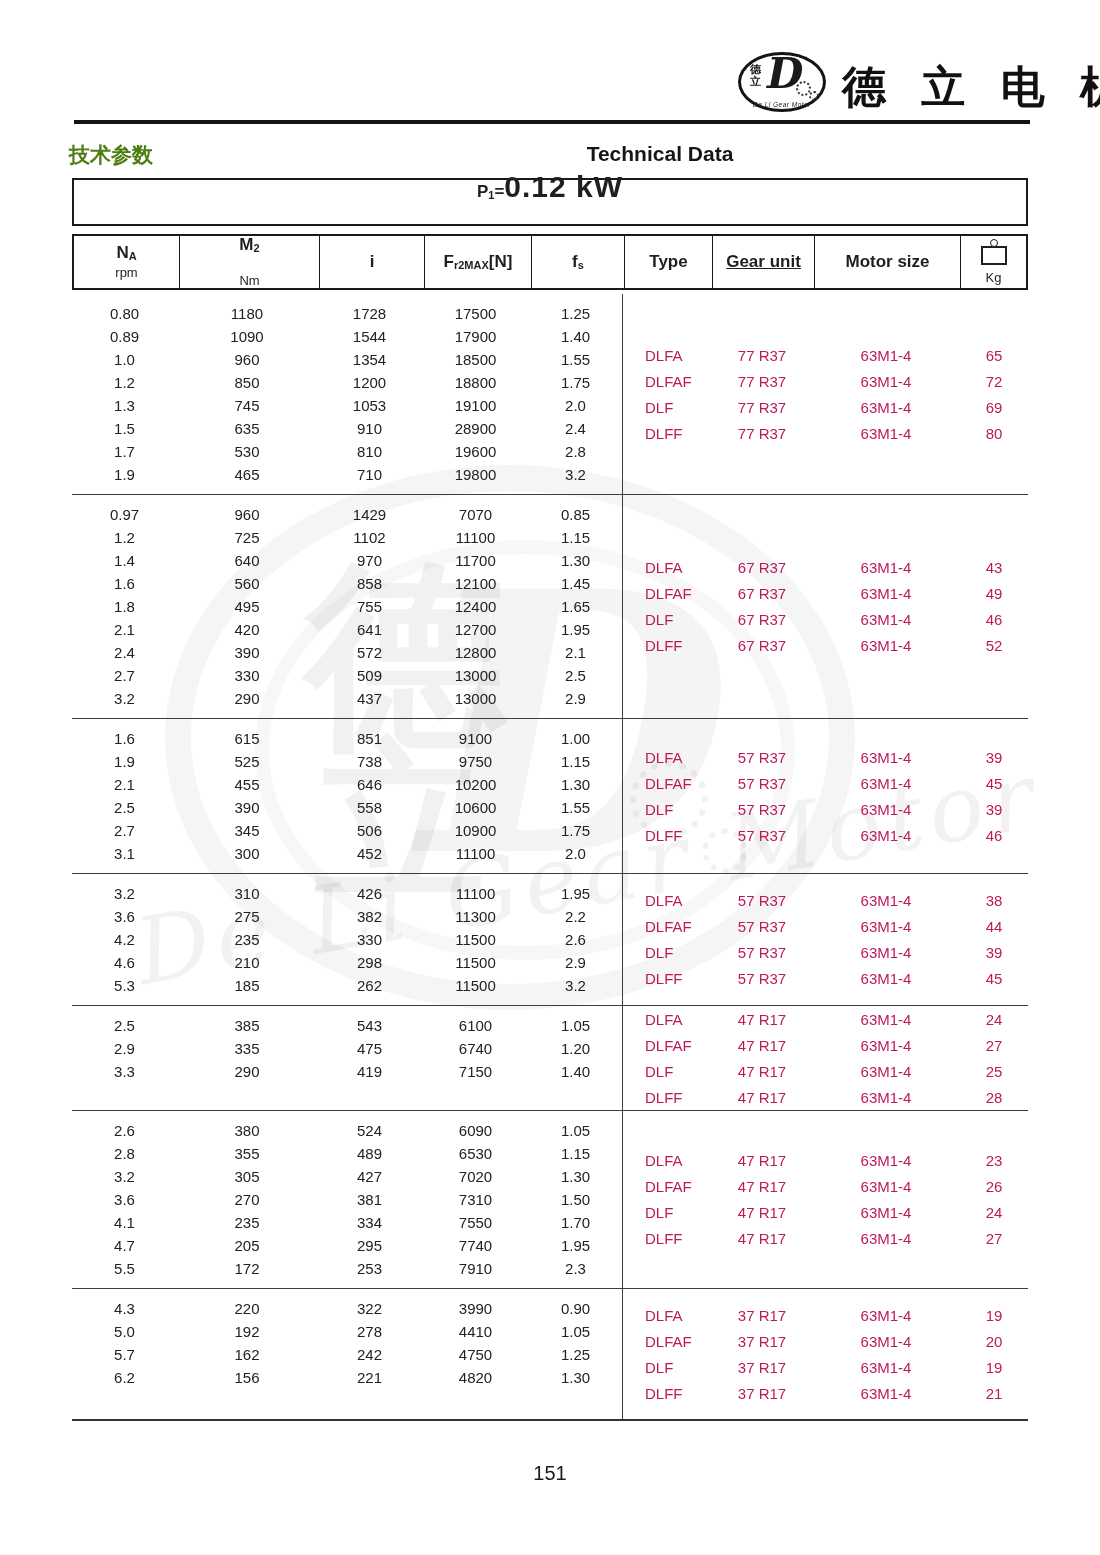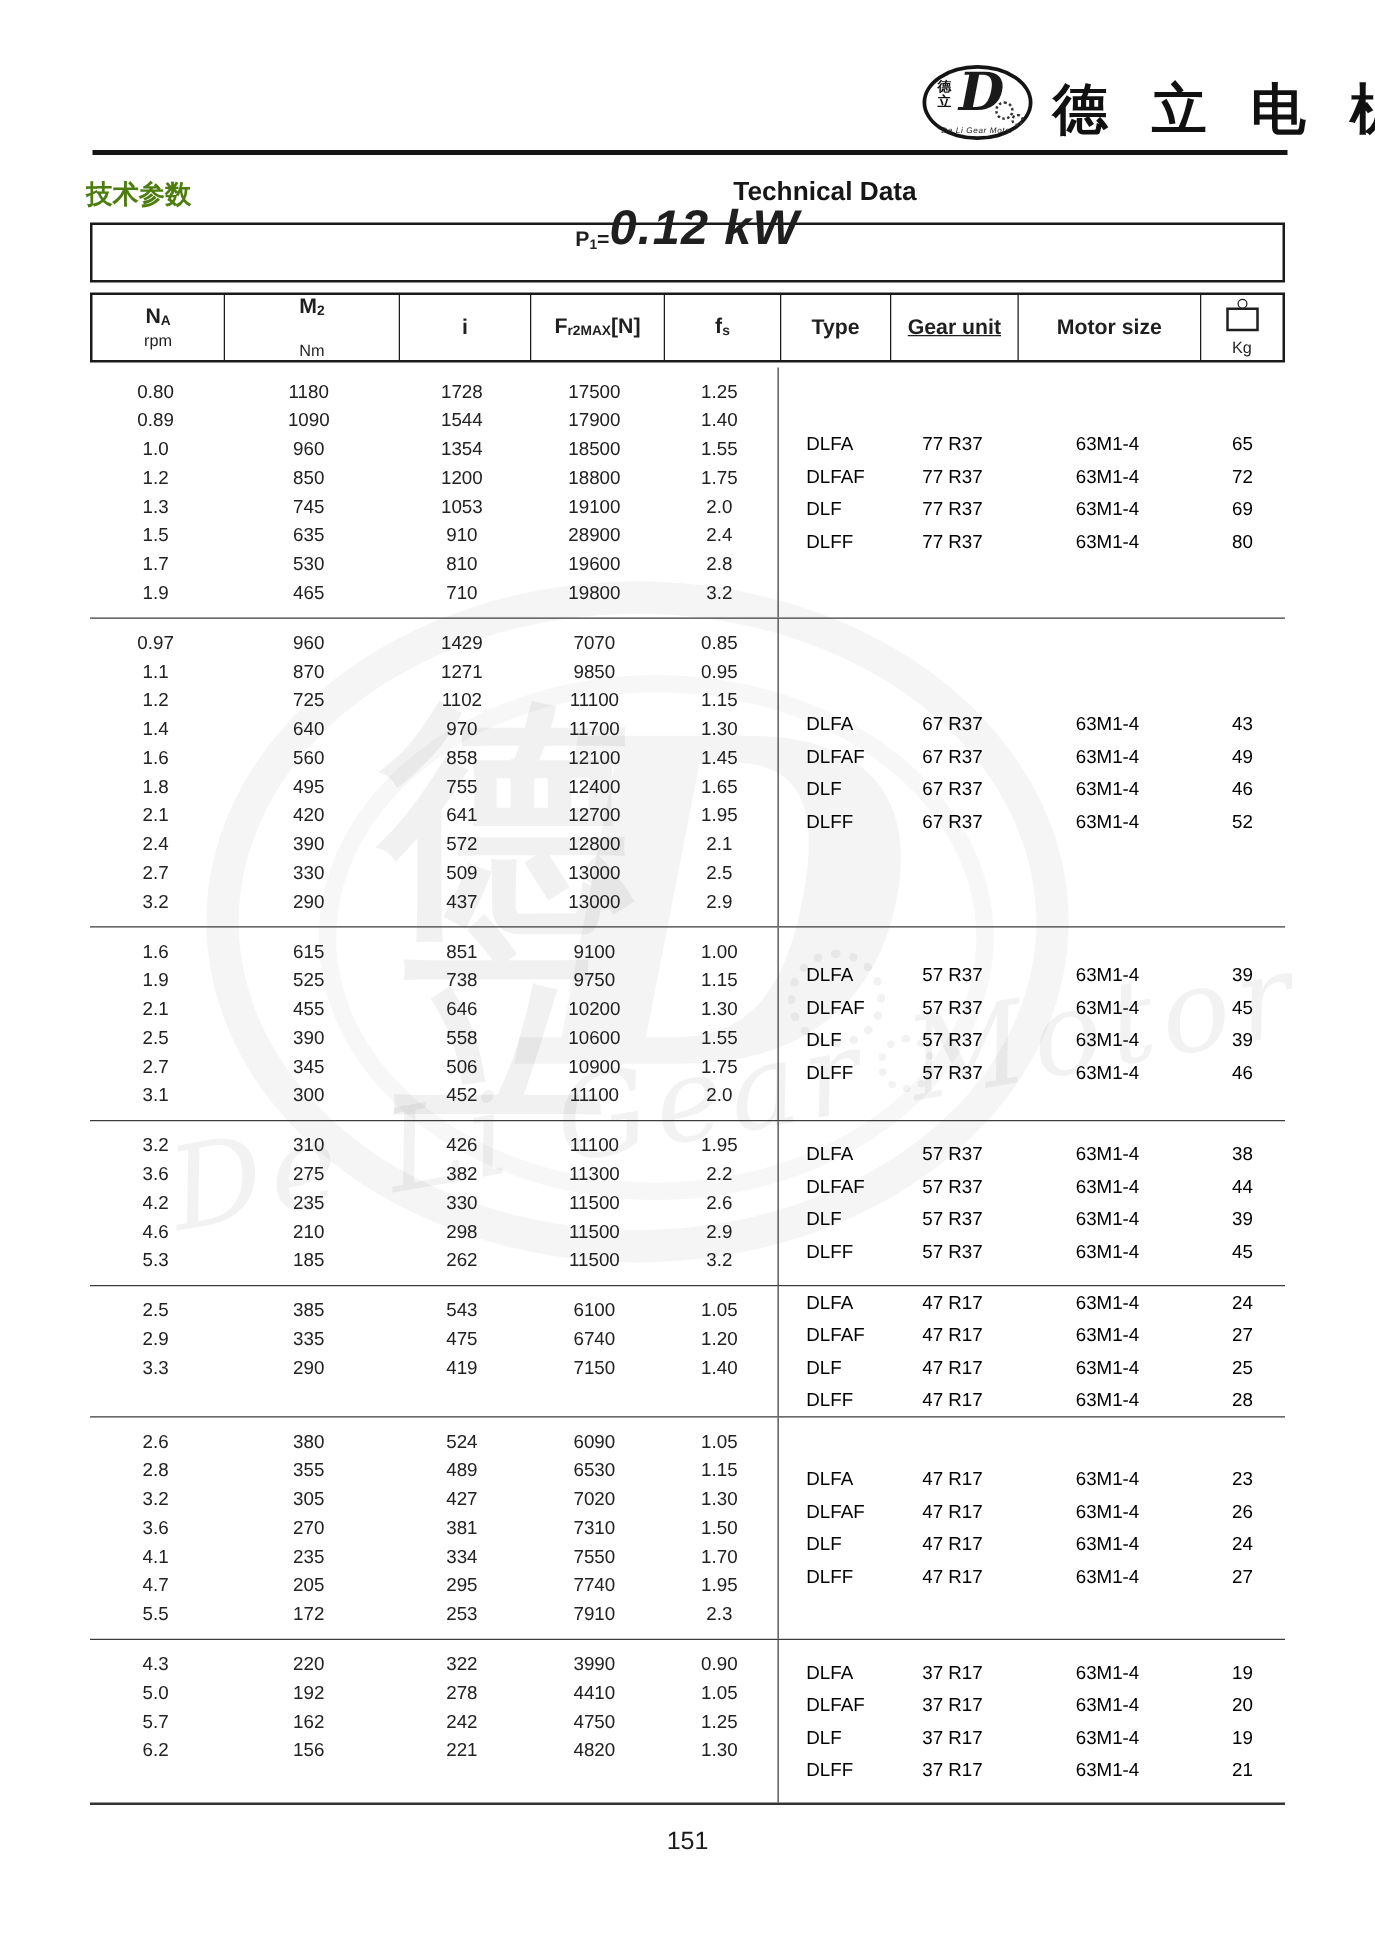--- a/index.html
+++ b/index.html
@@ -72,21 +72,21 @@
 
   
   .table-wrap { position: absolute; left: 72px; top: 178px; width: 956px; z-index: 1; }
 
   .power-box {
     border: 2px solid #1a1a1a; height: 48px; margin-bottom: 8px;
     display: flex; align-items: flex-end; justify-content: center; padding-bottom: 22px;
   }
   .p-small { font-size: 17px; font-weight: bold; }
   .p-sub   { font-size: 11px; font-weight: bold; vertical-align: -2px; }
-  .p-big   { font-size: 39px; font-weight: bold; letter-spacing: 1px; line-height: 1; font-style: italic; }
+  .p-big   { font-size: 30px; font-weight: bold; letter-spacing: 1px; line-height: 1; }
 
   .thead { border: 2px solid #1a1a1a; height: 56px; display: flex; }
   .th { display: flex; flex-direction: column; align-items: center; justify-content: center;
         border-left: 1.5px solid #1a1a1a; }
   .th:first-child { border-left: none; }
   .th-main { font-size: 17px; font-weight: bold; line-height: 1.1; }
   .th-unit { font-size: 13px; margin-top: 2px; }
   .sub { font-size: 11px; font-weight: bold; vertical-align: -2px; letter-spacing: 0; }
 
   .w-na { width: 105px; } .w-m2 { width: 140px; justify-content: space-between; } .w-i { width: 105px; }
@@ -101,21 +101,21 @@
 
   .tbody { margin-top: 4px; }
   .group { display: flex; align-items: stretch; border-bottom: 1.5px solid #3d3d3d; }
   .g-left { width: 550px; padding: 8px 0; }
   .g-right { width: 406px; border-left: 1.5px solid #3d3d3d;
              display: flex; flex-direction: column; justify-content: center; }
   .num-row { display: grid; grid-template-columns: 105px 140px 105px 107px 93px;
              height: 23px; align-items: center; }
   .num-row .cell { text-align: center; font-size: 15px; color: #222; }
   .v-row { display: grid; grid-template-columns: 88px 102px 146px 70px;
-           height: 26px; align-items: center; font-size: 15px; color: #000000; }
+           height: 26px; align-items: center; font-size: 15px; color: #be185d; }
   .v-row .cell { text-align: center; }
   .v-row .cell-type { text-align: left; padding-left: 22px; }
   .group.last { border-bottom: 2px solid #333; }
   .group.last .g-left { padding-bottom: 30px; }
 
   .page-number { position: absolute; left: 0; top: 1462px; width: 1100px;
                  text-align: center; font-size: 20px; color: #1c1c1c; z-index: 2; }
 </style>
 </head>
 <body>
@@ -275,27 +275,20 @@
       <div class="group">
         <div class="g-left">
           <div class="num-row">
             <div class="cell cell-na">0.97</div>
             <div class="cell cell-m2">960</div>
             <div class="cell cell-i">1429</div>
             <div class="cell cell-fr2max">7070</div>
             <div class="cell cell-fs">0.85</div>
           </div>
           <div class="num-row">
-            <div class="cell cell-na">1.1</div>
-            <div class="cell cell-m2">870</div>
-            <div class="cell cell-i">1271</div>
-            <div class="cell cell-fr2max">9850</div>
-            <div class="cell cell-fs">0.95</div>
-          </div>
-          <div class="num-row">
             <div class="cell cell-na">1.2</div>
             <div class="cell cell-m2">725</div>
             <div class="cell cell-i">1102</div>
             <div class="cell cell-fr2max">11100</div>
             <div class="cell cell-fs">1.15</div>
           </div>
           <div class="num-row">
             <div class="cell cell-na">1.4</div>
             <div class="cell cell-m2">640</div>
             <div class="cell cell-i">970</div>

